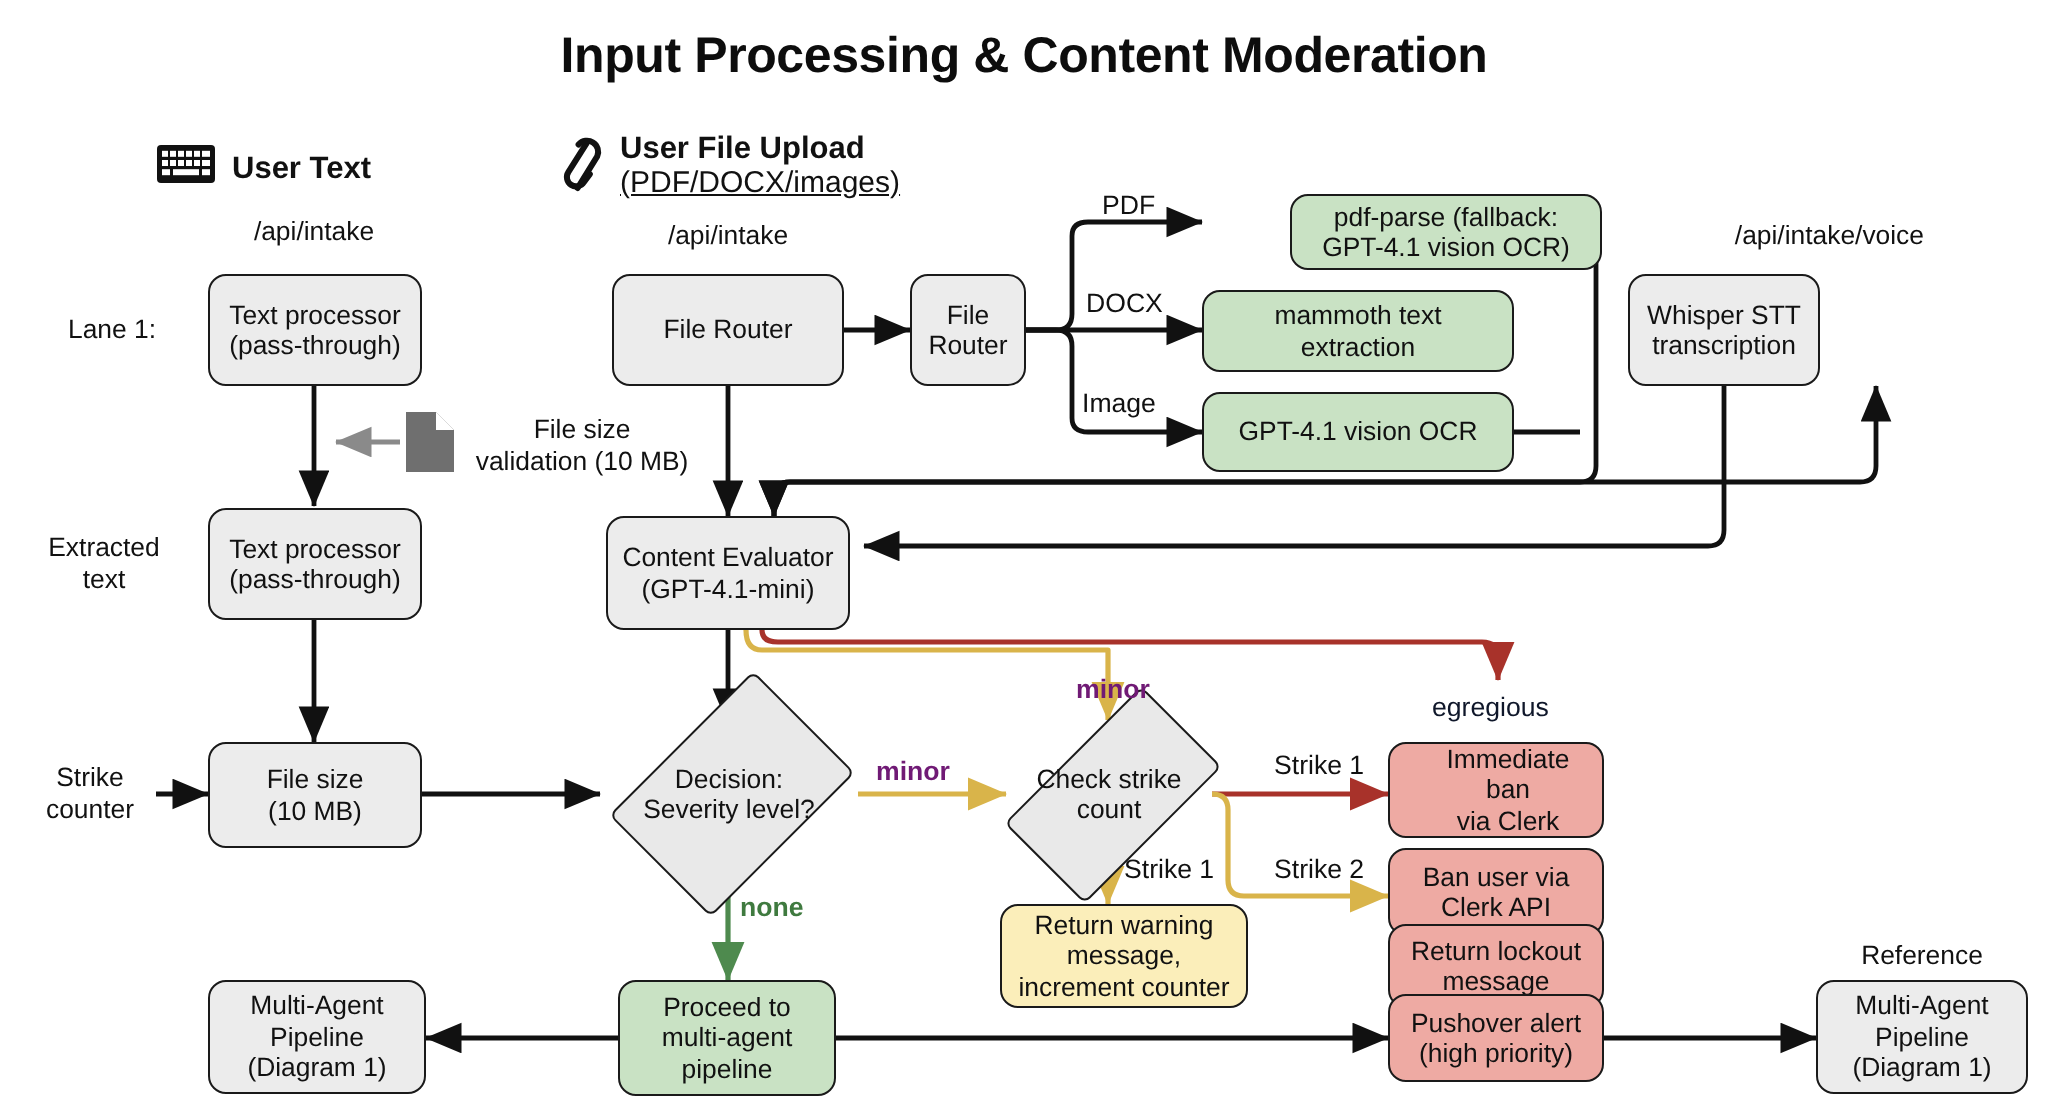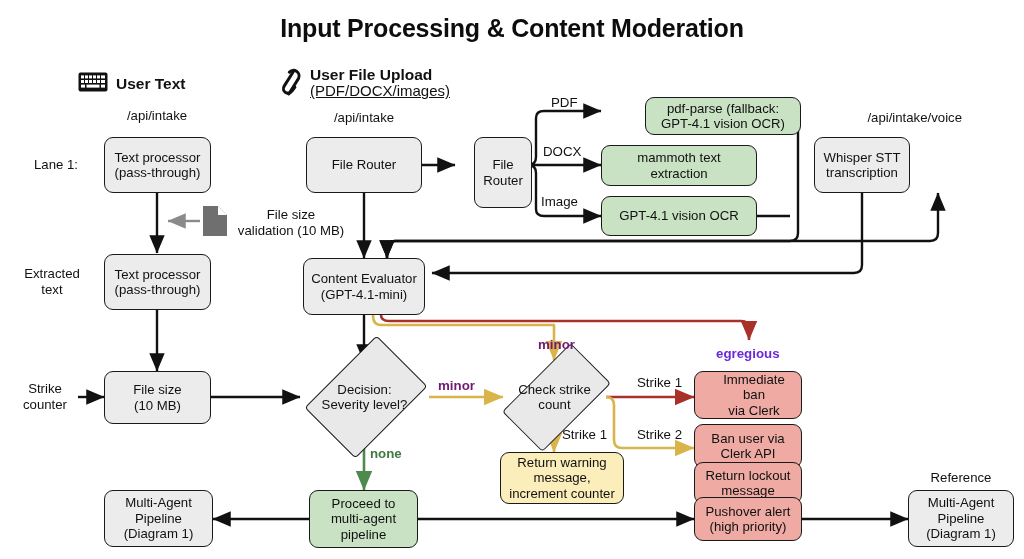--- a/index.html
+++ b/index.html
@@ -29,21 +29,21 @@
             text-align:center;font-size:13.2px;line-height:1.17;z-index:2;}
 
   .lbl{position:absolute;font-size:13.2px;line-height:1.18;text-align:center;color:#111;}
   .hdr{position:absolute;display:flex;align-items:center;gap:8px;}
   .hdr .tw{display:flex;flex-direction:column;line-height:1.12;}
   .hdr .t1{font-weight:bold;font-size:15.5px;}
   .hdr .t2{font-size:15px;text-decoration:underline;}
   .elbl{position:absolute;font-size:13.3px;color:#111;}
   .elbl.minor{color:#701a75;font-weight:bold;}
   .elbl.none{color:#3f7a3f;font-weight:bold;}
-  .elbl.egreg{color:#6d28d9;font-weight:bold;}
+  .elbl.egreg{color:#0f172a;font-weight:normal;}
   .ico{flex:0 0 auto;}
   .doc-ico{position:absolute;}
 </style>
 </head>
 <body>
 
 <div id="stage">
 
   <div class="ttl">Input Processing &amp; Content Moderation</div>
 
@@ -199,21 +199,21 @@
 
   <div class="node grey" style="left:104px;top:371px;width:107px;height:53px;white-space:pre-line;">File size
 (10 MB)</div>
 
   <div class="node grey" style="left:104px;top:490px;width:109px;height:57px;white-space:pre-line;">Multi-Agent
 Pipeline
 (Diagram 1)</div>
 
   <div class="node grey" style="left:306px;top:137px;width:116px;height:56px;white-space:pre-line;">File Router</div>
 
-  <div class="node grey" style="left:474px;top:137px;width:58px;height:71px;white-space:pre-line;">File
+  <div class="node grey" style="left:455px;top:137px;width:58px;height:56px;white-space:pre-line;">File
 Router</div>
 
   <div class="node green" style="left:601px;top:97px;width:156px;height:38px;white-space:pre-line;margin-left:44px;">pdf-parse (fallback:
 GPT-4.1 vision OCR)</div>
 
   <div class="node green" style="left:601px;top:145px;width:156px;height:41px;white-space:pre-line;">mammoth text
 extraction</div>
 
   <div class="node green" style="left:601px;top:196px;width:156px;height:40px;white-space:pre-line;">GPT-4.1 vision OCR</div>
 

